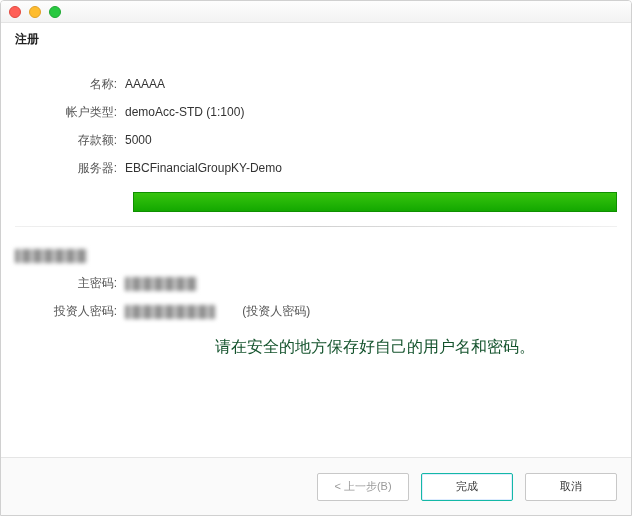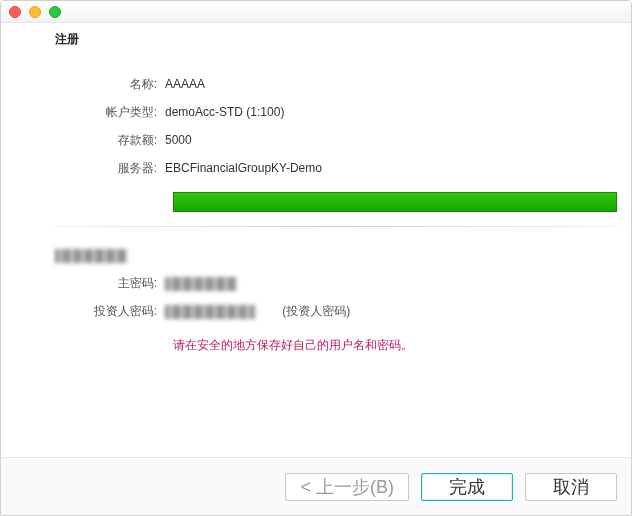--- a/index.html
+++ b/index.html
@@ -45,21 +45,20 @@
   .titlebar-win .title { flex: 1; font-size: 12px; color: #444; }
   .titlebar-win .ctl {
     width: 34px; height: 24px;
     display: flex; align-items: center; justify-content: center;
     font-size: 14px; color: #666; cursor: pointer;
   }
   .content {
     flex: 1;
     padding: 6px 14px 0 14px;
     overflow: hidden;
-    margin-left: 40px;
   }
   .section-title { font-weight: bold; font-size: 12px; color: #222; margin-top: 2px; }
   .section-sub { font-size: 12px; color: #555; margin: 4px 0 16px 14px; }
 
   .hr { height:1px; background: linear-gradient(to right, rgba(0,0,0,0.06), rgba(0,0,0,0.18), rgba(0,0,0,0.06)); margin: 10px 0 18px 0; }
 
   .form-row {
     display: flex;
     margin-bottom: 8px;
     line-height: 20px;
@@ -87,37 +86,37 @@
 
   .progress-wrap { margin: 14px 0 14px 0; padding-left:118px; }
   .progress {
     height: 20px;
     background: #13a800;
     background: linear-gradient(#37c40e,#13a800);
     border:1px solid #0f9000;
     width: 100%;
   }
 
-  .note { padding-left:118px; font-size:12px; color:#be185d; margin-top:16px; }
+  .note { padding-left:118px; font-size:16px; color:#14532d; margin-top:16px;text-align:center; }
 
   .footer {
     height: 58px;
     border-top: 1px solid #e5e5e5;
     display: flex;
     align-items: center;
     justify-content: flex-end;
     gap: 12px;
     padding: 0 14px;
     background: #fafafa;
   }
   .btn {
     min-width: 92px;
     height: 28px;
     padding: 0 14px;
-    font-size: 18px;
+    font-size: 11px;
     display: inline-flex;
     align-items: center;
     justify-content: center;
     background: #fff;
     border: 1px solid #c8c8c8;
     border-radius: 2px;
     cursor: pointer;
     color: #333;
     text-align: center;
   }

